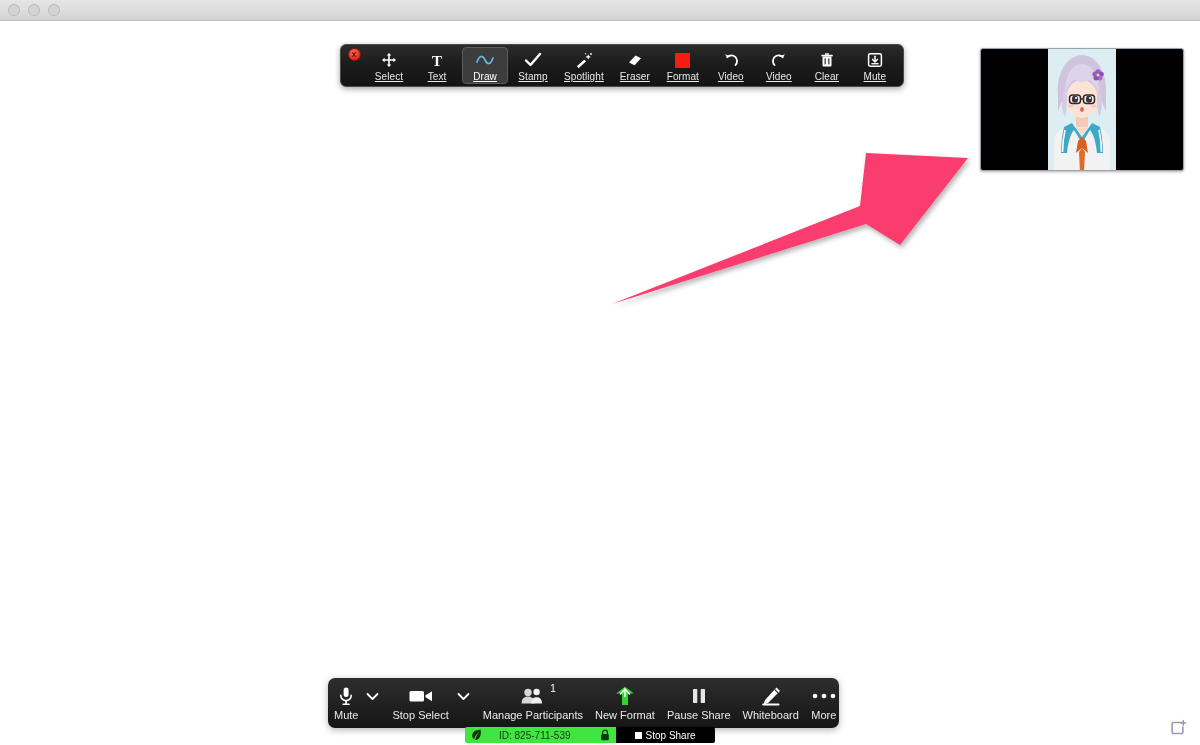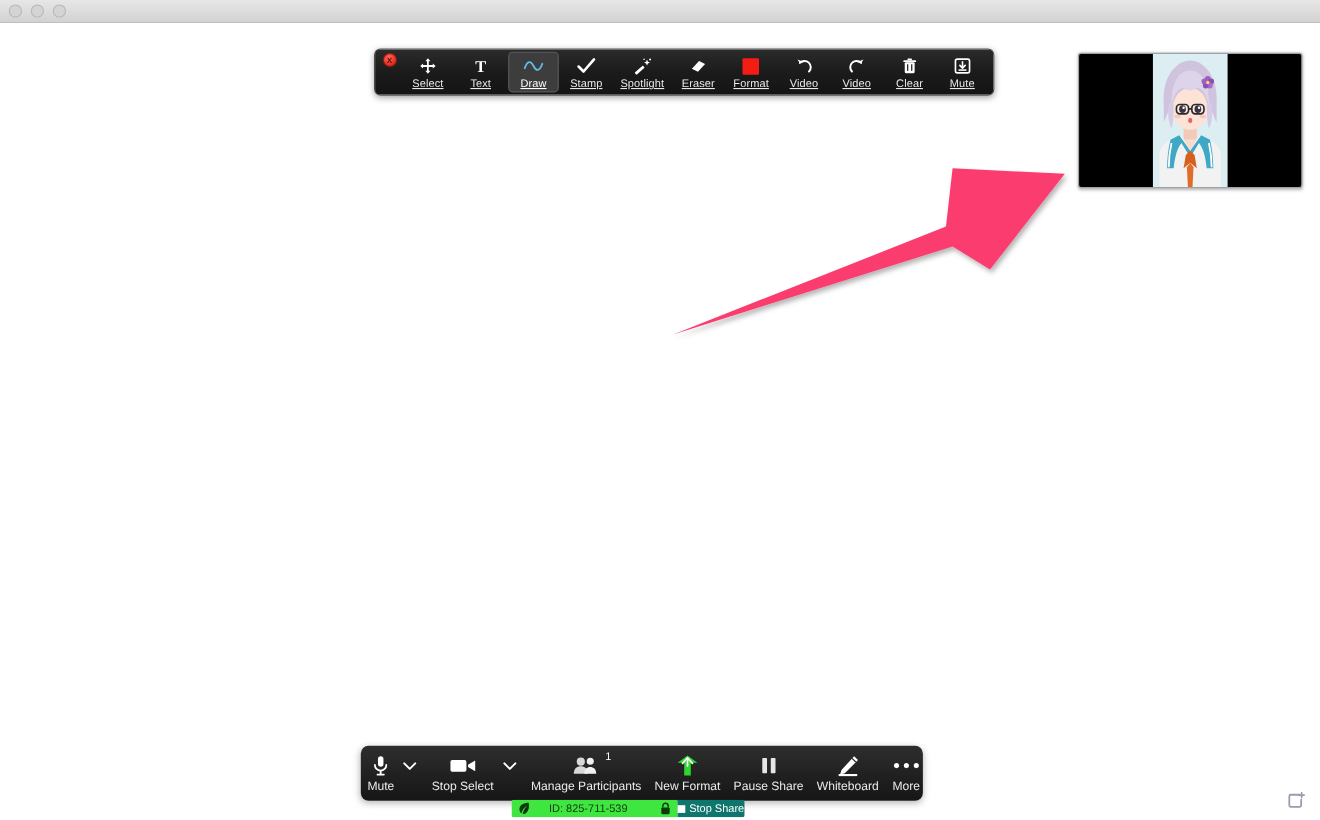--- a/index.html
+++ b/index.html
@@ -224,25 +224,25 @@
     padding: 0 6px;
     color: #0b3b0b;
   }
   .idstrip .idtext {
     color: #103a10;
     font-size: 10px;
     white-space: nowrap;
     padding: 0 24px 0 12px;
   }
   .idstrip .stop {
-    background: #0f766e;
+    background: #000000;
     display: flex;
     align-items: center;
     gap: 4px;
-    padding: 0 0;
+    padding: 0 19px;
     color: #ffffff;
     font-size: 10px;
     white-space: nowrap;
   }
   .stop-square {
     width: 7px; height: 7px;
     background: #ffffff;
   }
 
   

